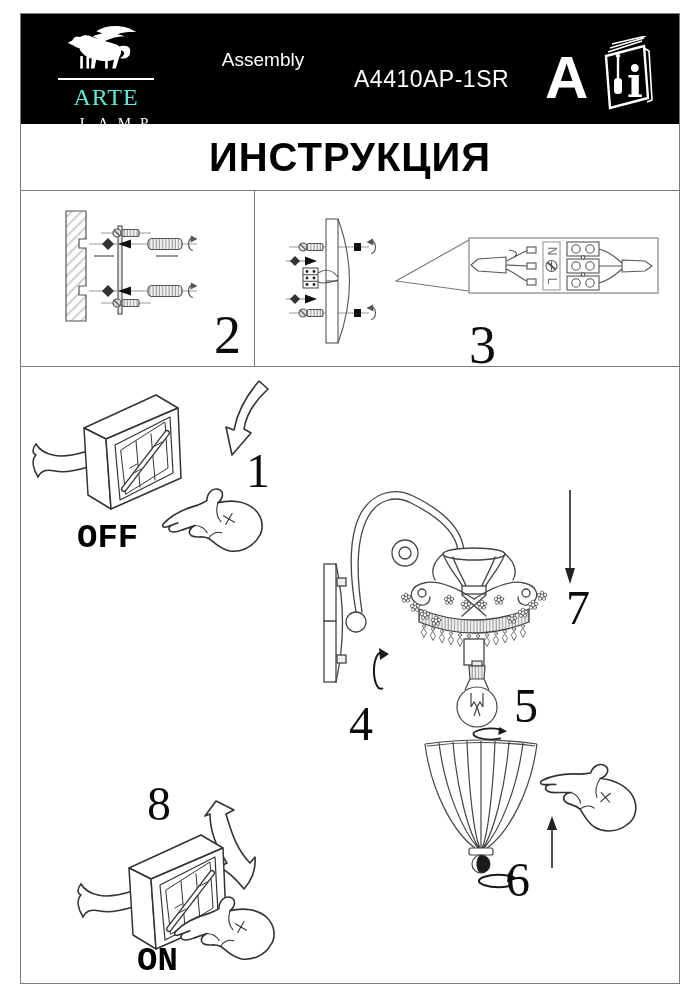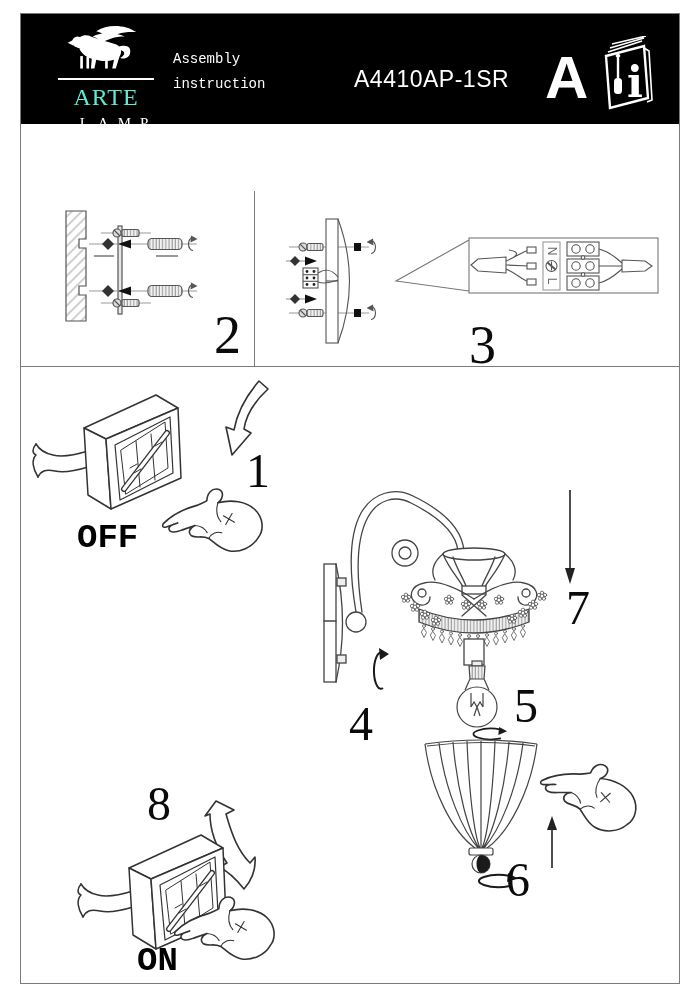--- a/index.html
+++ b/index.html
@@ -8,22 +8,22 @@
   .page{position:absolute;left:20px;top:13px;width:658px;height:969px;border:1px solid #7a7a7a;}
   .abs{position:absolute;}
   
   .sec-header{left:0;top:0;width:658px;height:110px;background:#000;}
   .brand{left:37px;top:6px;width:96px;height:104px;color:#fff;text-align:center;}
   .brand-line{left:0;top:58px;width:96px;height:2px;background:#fff;}
   .brand-name{left:0;top:60px;width:96px;font-family:"Liberation Serif",serif;font-size:24px;
               line-height:34px;letter-spacing:1px;color:#5eead4;}
   .brand-sub{left:8px;top:95px;width:96px;font-family:"Liberation Serif",serif;font-size:15px;
              letter-spacing:9px;text-indent:9px;color:#fff;}
-  .doc-type{left:152px;top:33px;width:180px;text-align:left;color:#fff;
-            font-family:Liberation Mono, monospace;font-size:14px;line-height:25px;}
+  .doc-type{left:152px;top:33px;width:180px;text-align:center;color:#fff;
+            font-family:Liberation Sans, sans-serif;font-size:19px;line-height:25px;}
   .model{left:333px;top:52px;width:200px;color:#fff;font-size:23px;letter-spacing:0.5px;}
   .mark-letter{left:524px;top:34px;width:70px;color:#fff;font-size:60px;font-weight:bold;line-height:60px;}
   
   .sec-title{left:0;top:110px;width:658px;height:66px;border-bottom:1px solid #7a7a7a;
              text-align:center;}
   .title-text{width:658px;top:11px;left:0;font-size:40px;font-weight:bold;letter-spacing:1px;color:#000;}
   
   .sec-row{left:0;top:177px;width:658px;height:175px;border-bottom:1px solid #7a7a7a;}
   .row-divider{left:233px;top:177px;width:1px;height:175px;background:#7a7a7a;}
   .num{font-family:"Liberation Serif",serif;color:#0b0b0b;line-height:1;}
@@ -113,41 +113,43 @@
             <rect x="44" y="38" width="3" height="12"></rect>
           </g>
         </svg>
         <div class="abs brand-line"></div>
         <div class="abs brand-name">ARTE</div>
         <div class="abs brand-sub">LAMP</div>
       </div>
 
       <div class="abs doc-type">
         <div>Assembly</div>
-        <div>instruction</div>
       </div>
 
       <div class="abs model">A4410AP-1SR</div>
       <div class="abs mark-letter">A</div>
 
       <svg class="abs" style="left:577px;top:22px" width="58" height="76" viewBox="0 0 58 76">
         <g stroke="#fff" stroke-width="1.6" fill="none">
           <path d="M10,16 L44,5 M12,12 L46,2 M14,8 L48,0"></path>
           <path d="M46,12 L51,15 L54,64 L49,66"></path>
           <polygon points="8,20 46,10 50,62 12,72" fill="#000" stroke-width="2.4"></polygon>
         </g>
         <g>
           <path d="M20,22 L20,42" stroke="#fff" stroke-width="2.4"></path>
           <path d="M20,16 L22.5,20 L20,23 L17.5,20 Z" fill="#fff"></path>
           <rect x="16" y="42" width="8" height="16" rx="3.5" fill="#fff"></rect>
         </g>
         <text x="37" y="61" text-anchor="middle" font-family="DejaVu Serif,serif" font-weight="bold" font-size="42" fill="#fff">i</text>
       </svg>
     </div>
 
+    <div class="abs sec-title">
+      <div class="abs title-text">ИНСТРУКЦИЯ</div>
+    </div>
 
     <div class="abs sec-row"></div>
     <div class="abs row-divider"></div>
 
     <svg class="abs" style="left:35px;top:192px" width="180" height="130" viewBox="0 0 180 130">
       <g stroke="#555" stroke-width="1.2" fill="none">
         <path d="M10,5 L30,5 L30,33 L23,33 L23,42 L30,42 L30,80 L23,80 L23,89 L30,89 L30,115 L10,115 Z" fill="url(#hatchD)"></path>
         <rect x="62" y="20" width="4" height="88" fill="#e8e8e8"></rect>
         <g>
           <line x1="45" y1="27" x2="95" y2="27" stroke="#999"></line>

